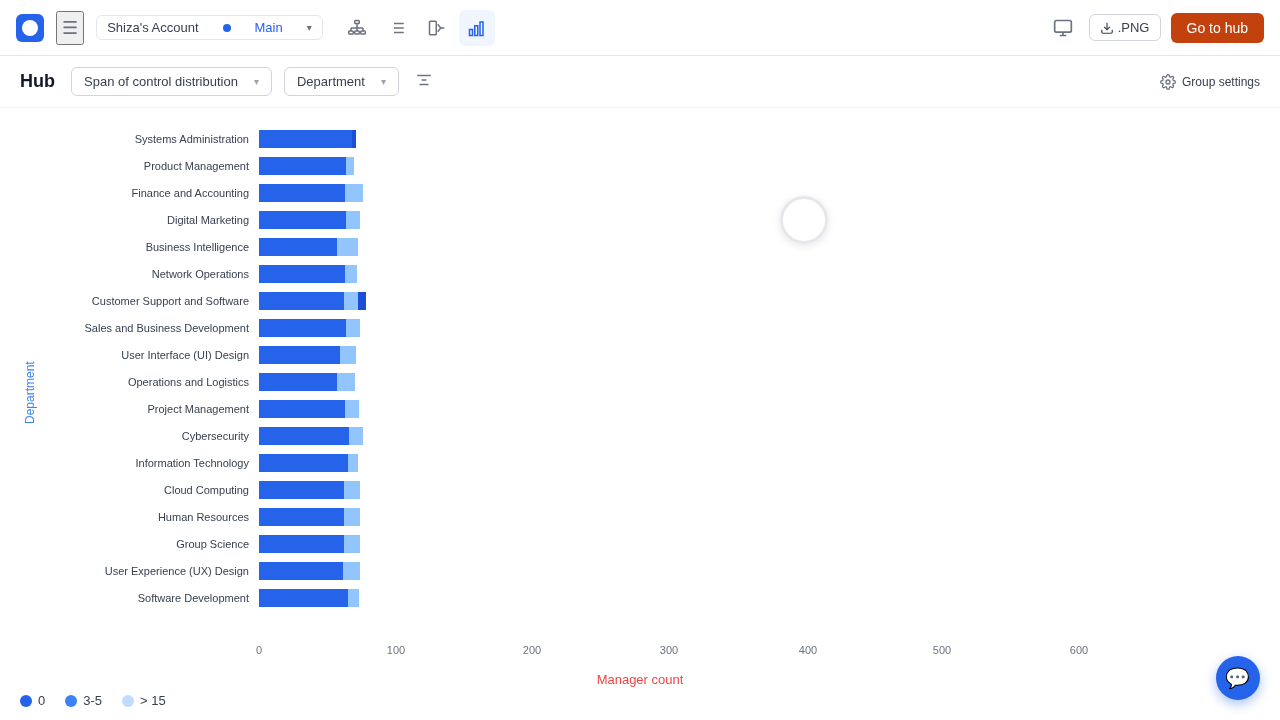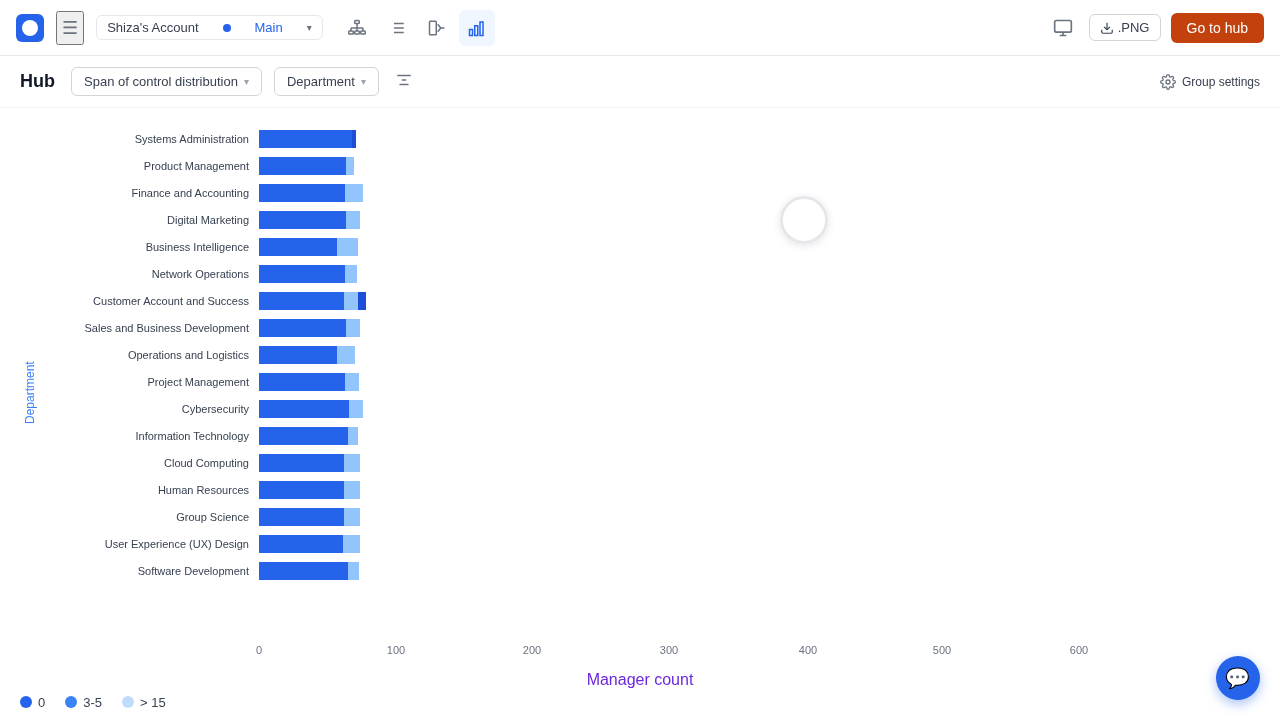--- a/index.html
+++ b/index.html
@@ -44,21 +44,21 @@
       padding: 7px 16px; font-size: 14px; font-weight: 500; cursor: pointer;
     }
 
     
     .hub-header {
       display: flex; align-items: center; height: 52px;
       padding: 0 20px; border-bottom: 1px solid #f3f4f6; gap: 12px;
     }
     .hub-title { font-size: 18px; font-weight: 600; color: #111827; margin-right: 4px; }
     .dropdown-btn {
-      display: flex; align-items: center; gap: 6px;
+      display: flex; align-items: center; gap: 16px;
       border: 1px solid #d1d5db; border-radius: 6px; padding: 6px 12px;
       font-size: 13px; color: #374151; cursor: pointer; background: #fff; justify-content: center;
     }
     .dropdown-btn .chevron { color: #9ca3af; font-size: 10px; }
     .filter-icon { font-size: 16px; color: #6b7280; cursor: pointer; padding: 4px; }
     .group-settings-btn {
       margin-left: auto; display: flex; align-items: center; gap: 6px;
       font-size: 12px; color: #374151; cursor: pointer; background: none; border: none;
     }
 
@@ -97,21 +97,21 @@
     .x-axis {
       display: flex; margin-left: 215px; padding-top: 4px;
       position: relative;
     }
     .x-tick {
       font-size: 11px; color: #6b7280; position: absolute; transform: translateX(-50%);
     }
 
     
     .bottom-section { height: 60px; display: flex; flex-direction: column; align-items: center; justify-content: center; }
-    .x-axis-label { font-size: 16px; color: #6d28d9; font-weight: 500; margin-bottom: 6px; }
+    .x-axis-label { font-size: 13px; color: #ef4444; font-weight: 500; margin-bottom: 6px; }
     .legend { display: flex; align-items: center; gap: 20px; padding-left: 20px; width: 100%; }
     .legend-item { display: flex; align-items: center; gap: 6px; font-size: 13px; color: #374151; }
     .legend-dot { width: 12px; height: 12px; border-radius: 50%; }
 
     
     .loading-circle {
       position: absolute; top: 80px; left: 780px;
       width: 48px; height: 48px; border-radius: 50%;
       background: rgba(255,255,255,0.85);
       border: 3px solid #e5e7eb;
@@ -269,32 +269,39 @@
             </div>
           </div>
           <div class="bar-row">
             <div class="bar-label">Network Operations</div>
             <div class="bar-container">
               <div class="bar-segment-blue" style="width: 86px;"></div>
               <div class="bar-segment-light" style="width: 12px;"></div>
             </div>
           </div>
           <div class="bar-row">
-            <div class="bar-label">Customer Account and Success</div>
+            <div class="bar-label">Customer Support and Software</div>
             <div class="bar-container">
               <div class="bar-segment-blue" style="width: 85px;"></div>
               <div class="bar-segment-light" style="width: 14px;"></div>
               <div class="bar-segment-end" style="width: 8px;"></div>
             </div>
           </div>
           <div class="bar-row">
             <div class="bar-label">Sales and Business Development</div>
             <div class="bar-container">
               <div class="bar-segment-blue" style="width: 87px;"></div>
               <div class="bar-segment-light" style="width: 14px;"></div>
+            </div>
+          </div>
+          <div class="bar-row">
+            <div class="bar-label">User Interface (UI) Design</div>
+            <div class="bar-container">
+              <div class="bar-segment-blue" style="width: 81px;"></div>
+              <div class="bar-segment-light" style="width: 16px;"></div>
             </div>
           </div>
           <div class="bar-row">
             <div class="bar-label">Operations and Logistics</div>
             <div class="bar-container">
               <div class="bar-segment-blue" style="width: 78px;"></div>
               <div class="bar-segment-light" style="width: 18px;"></div>
             </div>
           </div>
           <div class="bar-row">

